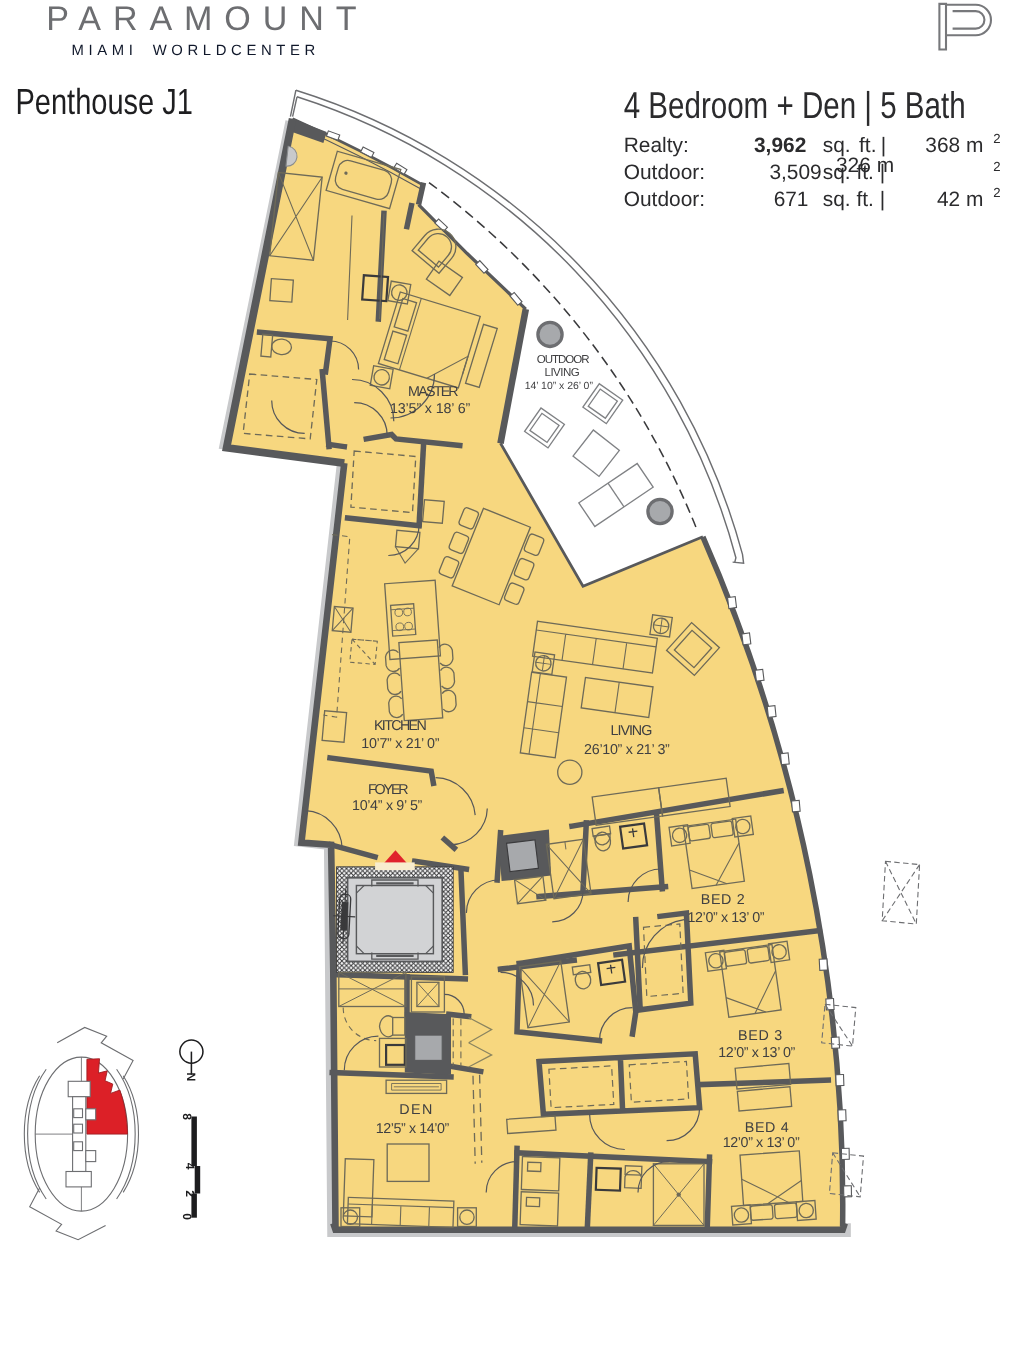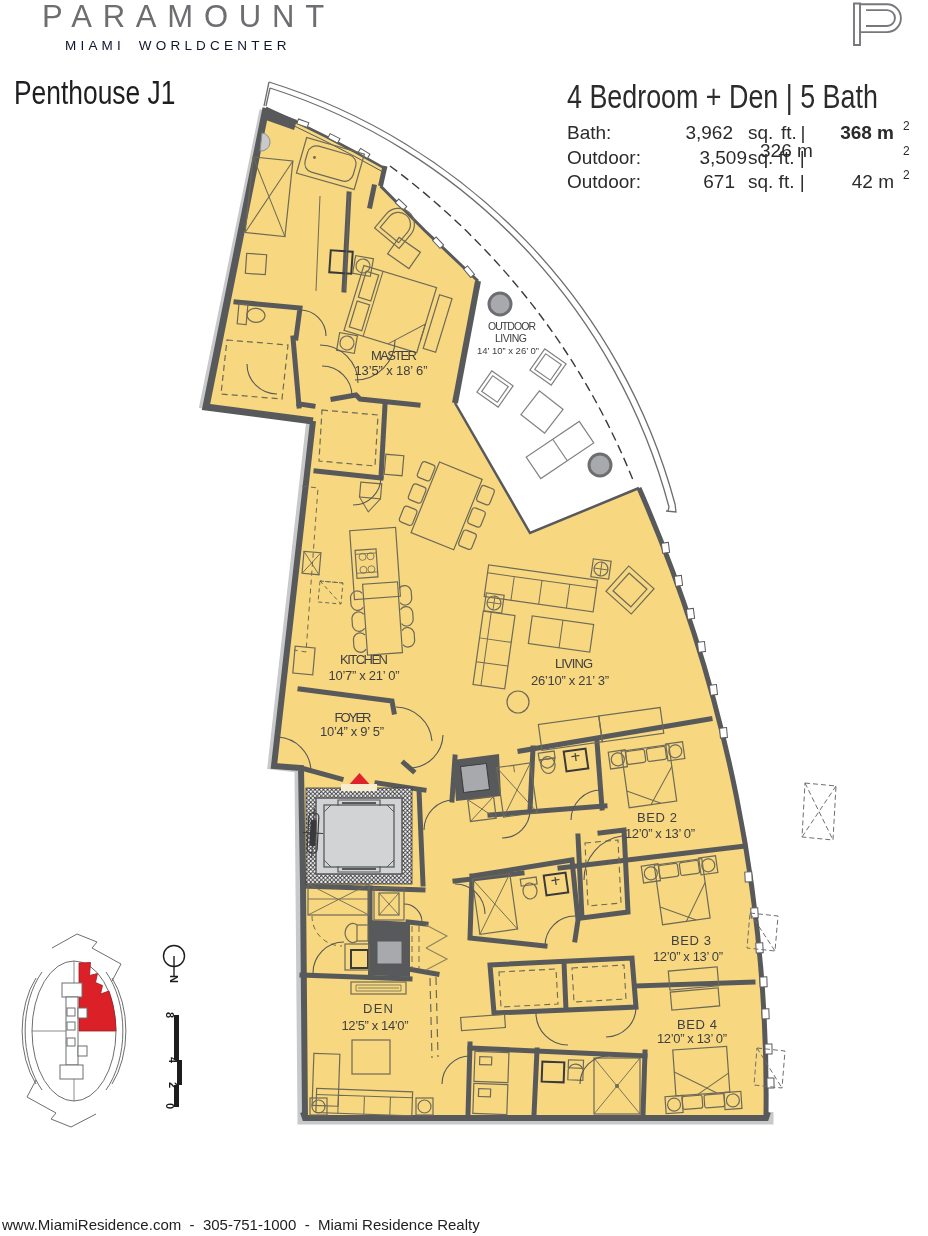--- a/index.html
+++ b/index.html
@@ -19,30 +19,30 @@
 <path d="M11,4.3 L38,4.3 A13.9,13.9 0 0 1 38,32.1 L11,32.1"></path>
 <path d="M17,10.1 L38,10.1 A7.9,7.9 0 0 1 38,26 L17,26"></path>
 </g>
 </svg>
 
 <div class="abs" style="left:14px; top:74px; font-size:33px; color:#1e1e20; transform:scaleX(0.8); transform-origin:0 0;">Penthouse J1</div>
 
 <div class="abs" style="left:567px; top:77px; font-size:34px; color:#2b2b2d; transform:scaleX(0.79); transform-origin:0 0;">4 Bedroom + Den | 5 Bath</div>
 
 <div class="abs" style="left:0; top:122px; font-size:19px; color:#2b2b2d;">
-  <div class="abs" style="left:567px; top:0;">Bath:</div>
+  <div class="abs" style="left:567px; top:0;">Realty:</div>
   <div class="abs" style="left:567px; top:25px;">Outdoor:</div>
   <div class="abs" style="left:567px; top:49px;">Outdoor:</div>
-  <div class="abs" style="left:600px; top:0; width:133px; text-align:right;">3,962</div>
+  <div class="abs" style="left:600px; top:0; width:133px; text-align:right;font-weight:bold;">3,962</div>
   <div class="abs" style="left:600px; top:25px; width:135px; text-align:right;padding-left:12px;">3,509</div>
   <div class="abs" style="left:600px; top:49px; width:135px; text-align:right;">671</div>
   <div class="abs" style="left:748px; top:0;">sq.  ft. |</div>
   <div class="abs" style="left:748px; top:25px;">sq. ft. |</div>
   <div class="abs" style="left:748px; top:49px;">sq. ft. |</div>
-  <div class="abs" style="left:760px; top:0; width:134px; text-align:right;font-weight:bold;">368 m</div>
+  <div class="abs" style="left:760px; top:0; width:134px; text-align:right;">368 m</div>
   <div class="abs" style="left:760px; top:18px; width:134px; text-align:left;">326 m</div>
   <div class="abs" style="left:760px; top:49px; width:134px; text-align:right;">42 m</div>
   <div class="abs" style="left:903px; top:-3px; font-size:12px;">2</div>
   <div class="abs" style="left:903px; top:22px; font-size:12px;">2</div>
   <div class="abs" style="left:903px; top:46px; font-size:12px;">2</div>
 </div>
 
 <svg class="abs" style="left:0; top:0;" width="928" height="1236" viewBox="0 0 928 1236">
 <defs>
 <pattern id="hatch" width="4.2" height="4.2" patternUnits="userSpaceOnUse">
@@ -644,13 +644,12 @@
 <path d="M176.5,1085 L176.5,1107" stroke-width="5"></path>
 </g>
 <g font-size="11" fill="#1d1d1f" font-family="Liberation Sans, sans-serif" font-weight="bold">
 <text x="165" y="1016" text-anchor="middle" transform="rotate(90 166 1016)">8</text>
 <text x="168" y="1061" text-anchor="middle" transform="rotate(90 169 1061)">4</text>
 <text x="168" y="1086" text-anchor="middle" transform="rotate(90 169 1086)">2</text>
 <text x="165" y="1107" text-anchor="middle" transform="rotate(90 166 1107)">0</text>
 </g>
 </svg>
 
-<div class="abs" style="left:2px; top:1216px; font-size:15px; color:#232021;">www.MiamiResidence.com&nbsp;&nbsp;-&nbsp;&nbsp;305-751-1000&nbsp;&nbsp;-&nbsp;&nbsp;Miami Residence Realty</div>
 </div>
 </body></html>

